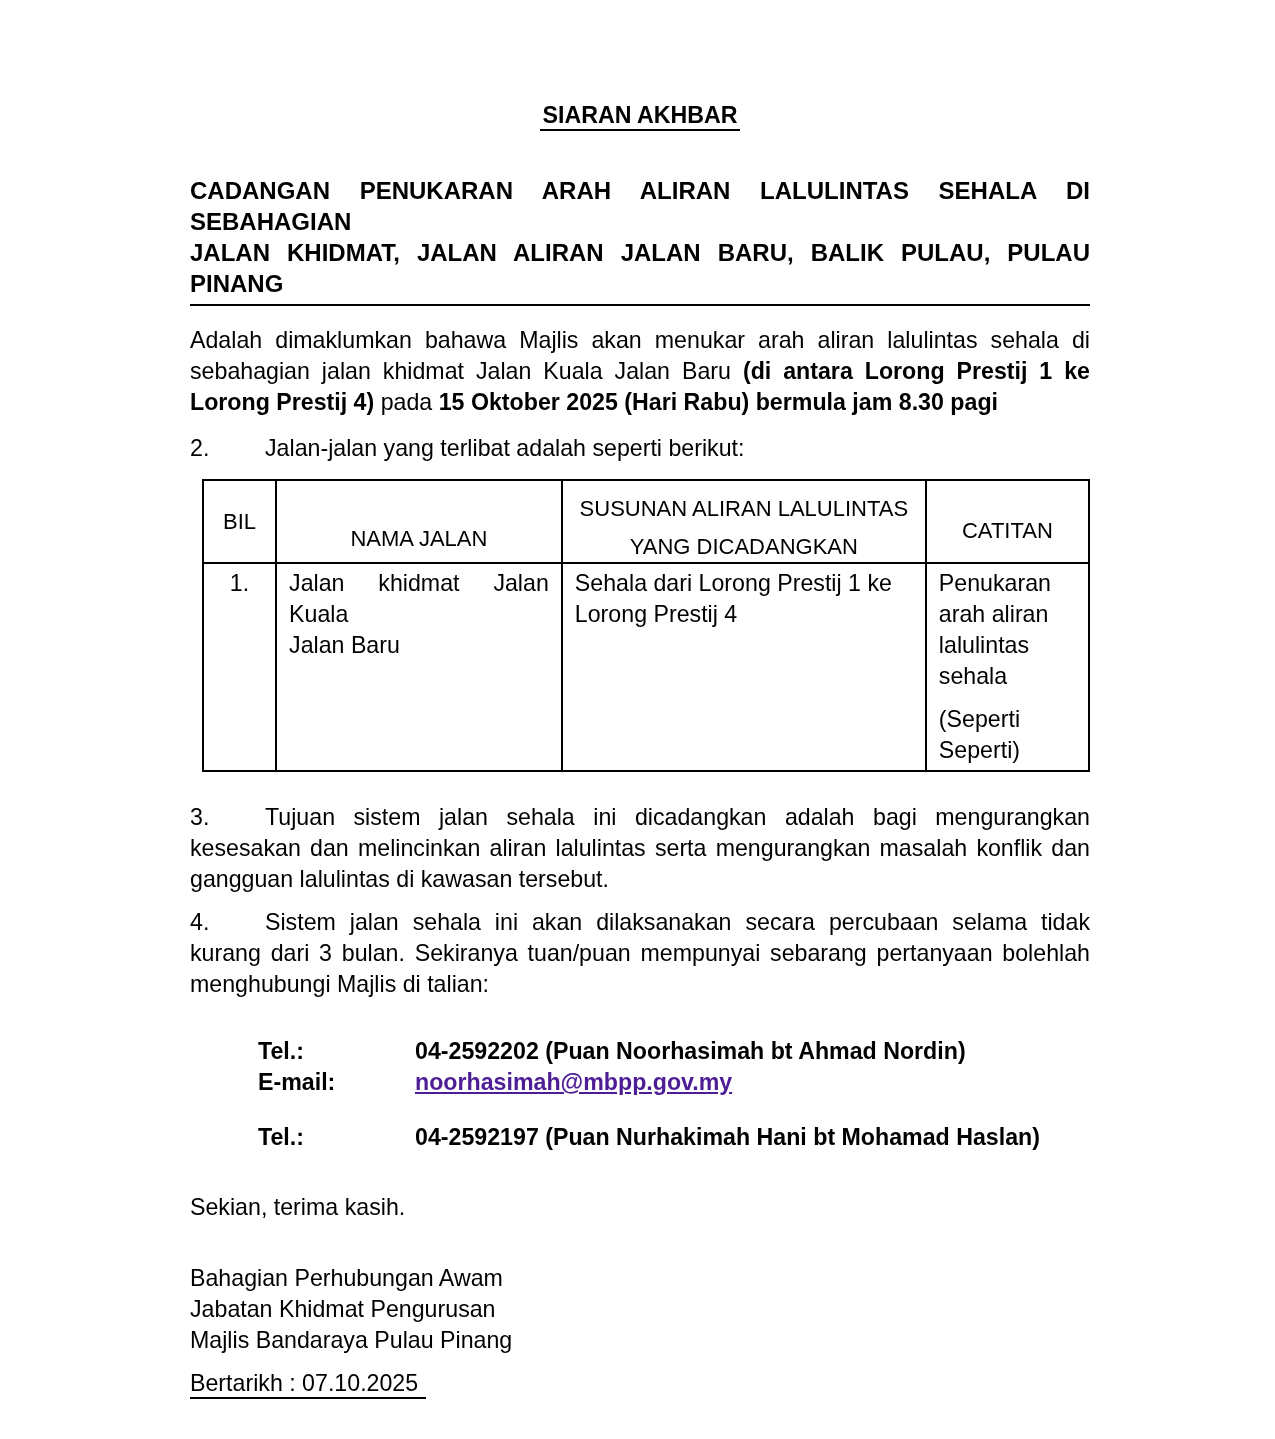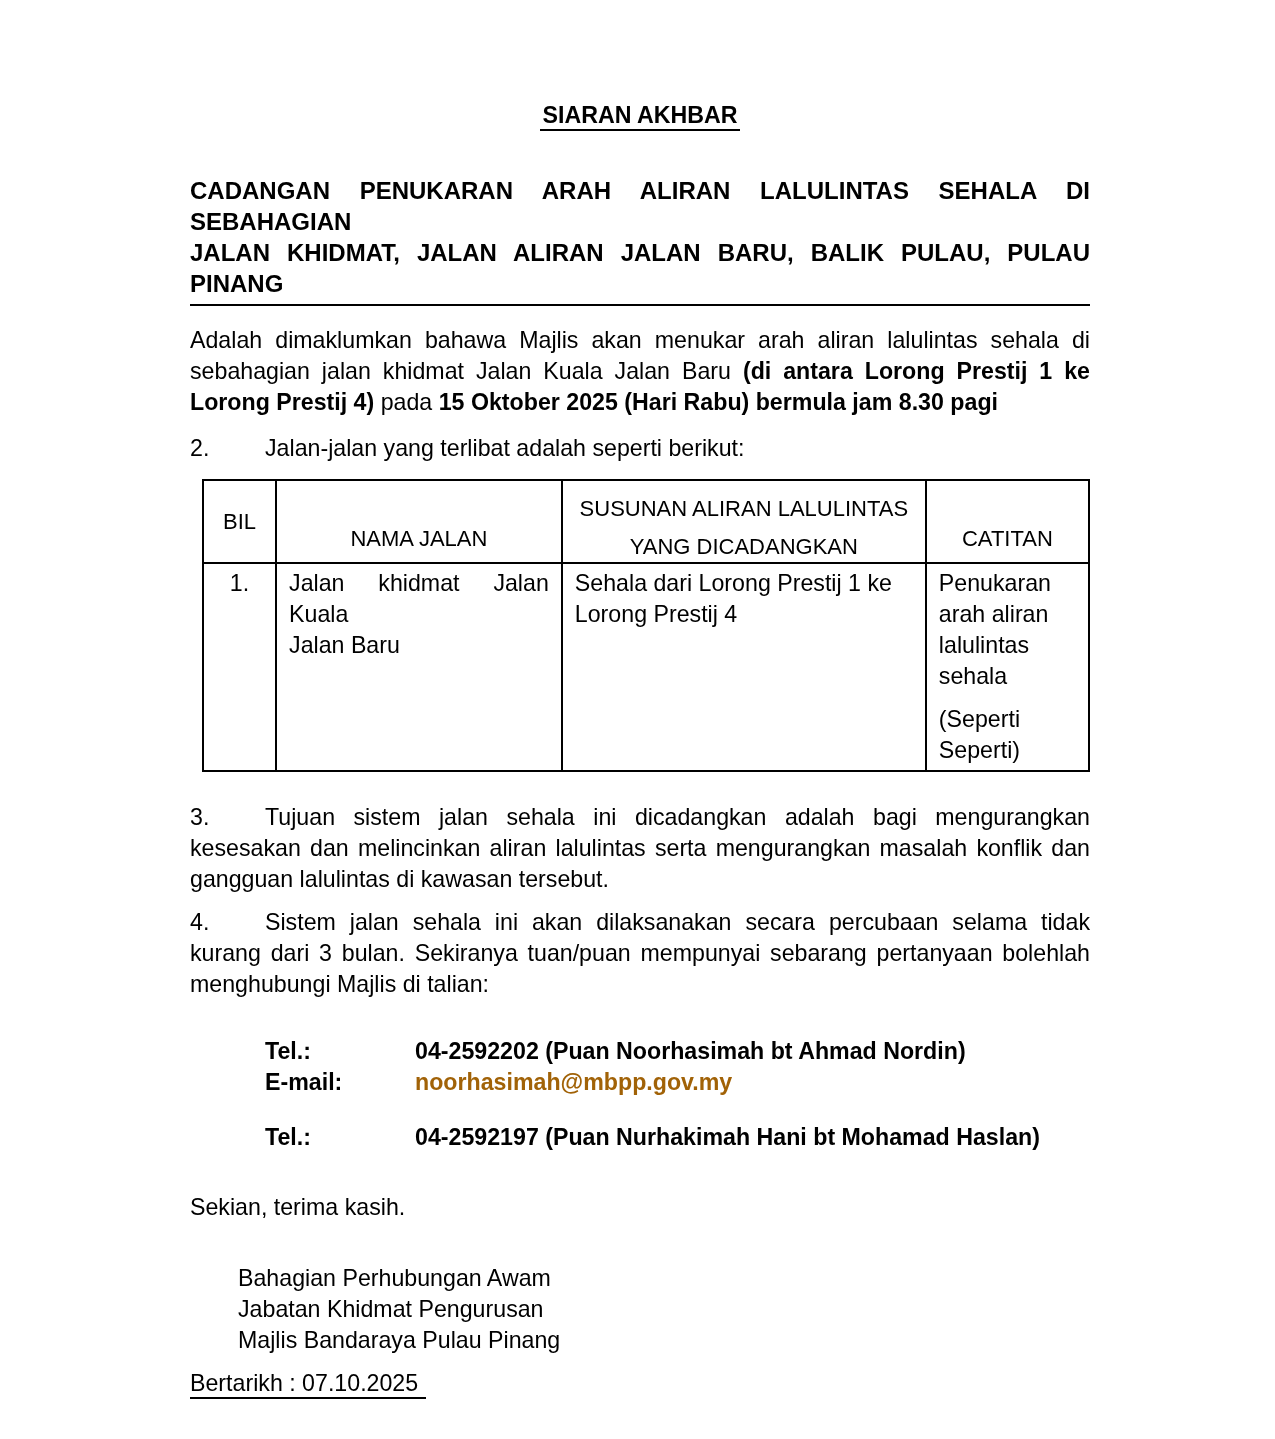--- a/index.html
+++ b/index.html
@@ -38,38 +38,38 @@
 
   .tbl { margin-top:15px; margin-left:12px; border-collapse:collapse; table-layout:fixed; }
   .tbl th, .tbl td { border:2px solid #000; font-weight:normal; }
   .tbl th { font-size:22px; text-align:center; }
   .hrow { height:73px; }
   .drow { height:188px; }
   .c-bil { vertical-align:middle; }
   .c-nama { vertical-align:bottom; padding-bottom:8px; }
   .c-sus { vertical-align:top; padding-top:5px; }
   .c-sus .ln { text-align:center;margin-top:7px; }
-  .c-cat { vertical-align:bottom; padding-bottom:8px; }
+  .c-cat { vertical-align:bottom; padding-bottom:16px; }
   .tbl td { vertical-align:top; padding:4px 12px; }
   .d-bil { text-align:center; padding:4px 2px; }
   .d-nama { padding:4px 10px;border-radius:26px; }
   .d-cat .cat2 { margin-top:12px; }
   .d-sus .ln, .d-cat .ln { text-align:left; }
 
   .p3 { margin-top:30px; }
   .p4 { margin-top:12px; }
 
   .contacts { margin-top:36px; font-weight:bold; }
   .contact { position:relative; padding-left:225px; }
-  .contact .clabel { position:absolute; left:75px; top:0; }
+  .contact .clabel { position:absolute; left:68px; top:0; }
   .contact.gap { margin-top:24px; }
-  .email-link { color:#a16207; font-weight:bold; cursor:pointer; }
+  .email-link { color:#4c1d95; font-weight:bold; text-decoration:underline; cursor:pointer; }
 
   .closing { margin-top:39px; }
-  .signature { margin-top:40px;margin-left:48px; }
+  .signature { margin-top:40px; }
   .signature .ln { text-align:left; }
   .dated { margin-top:12px; }
   .dated .u { border-bottom:2px solid #000; padding:0 8px 1px 0; }
 </style>
 </head>
 <body>
 
 <div class="page">
 
   <div class="title">

